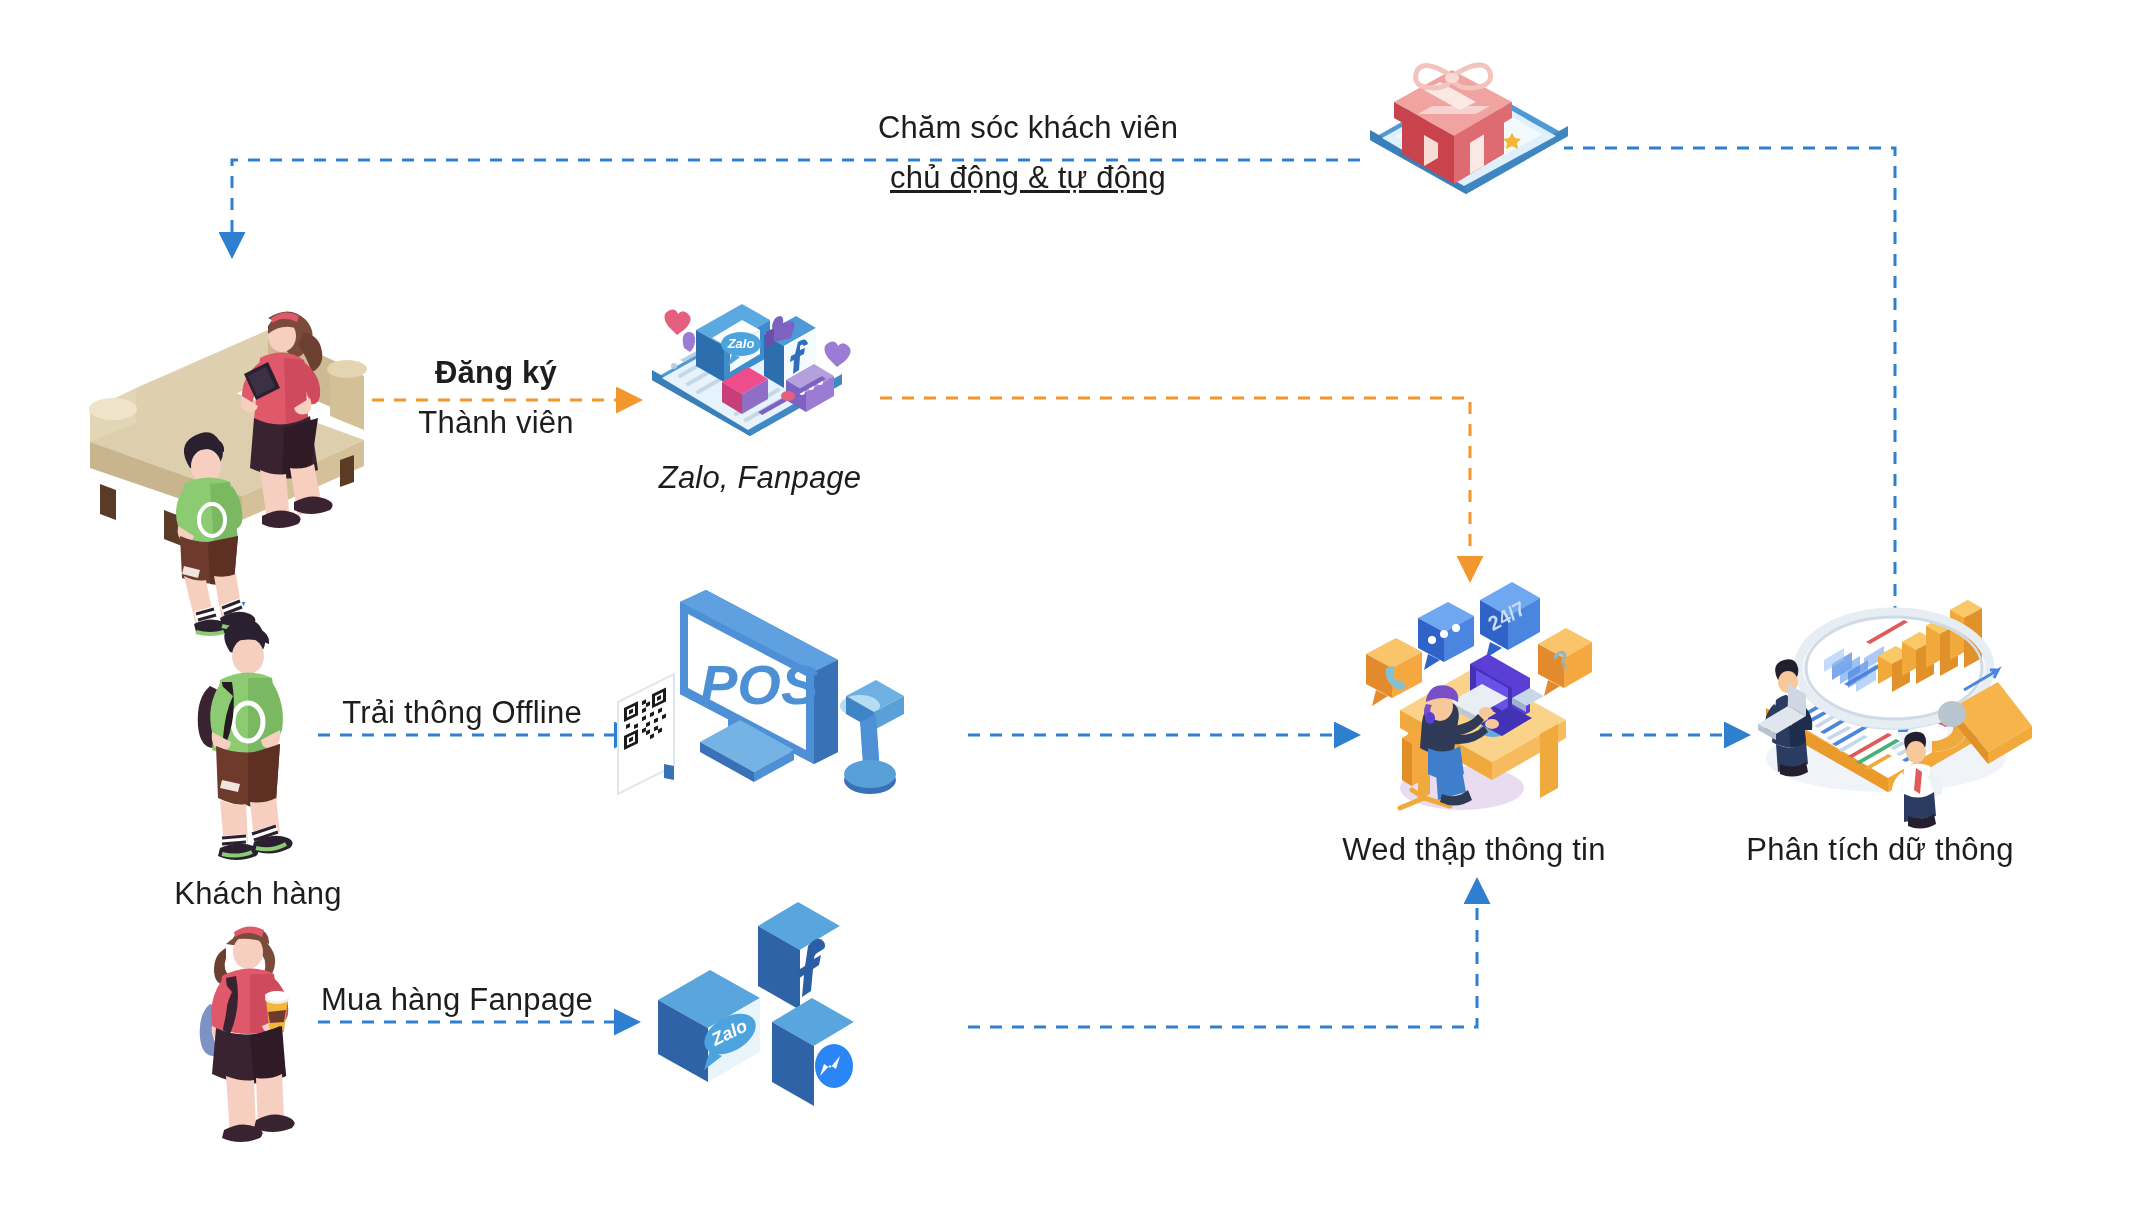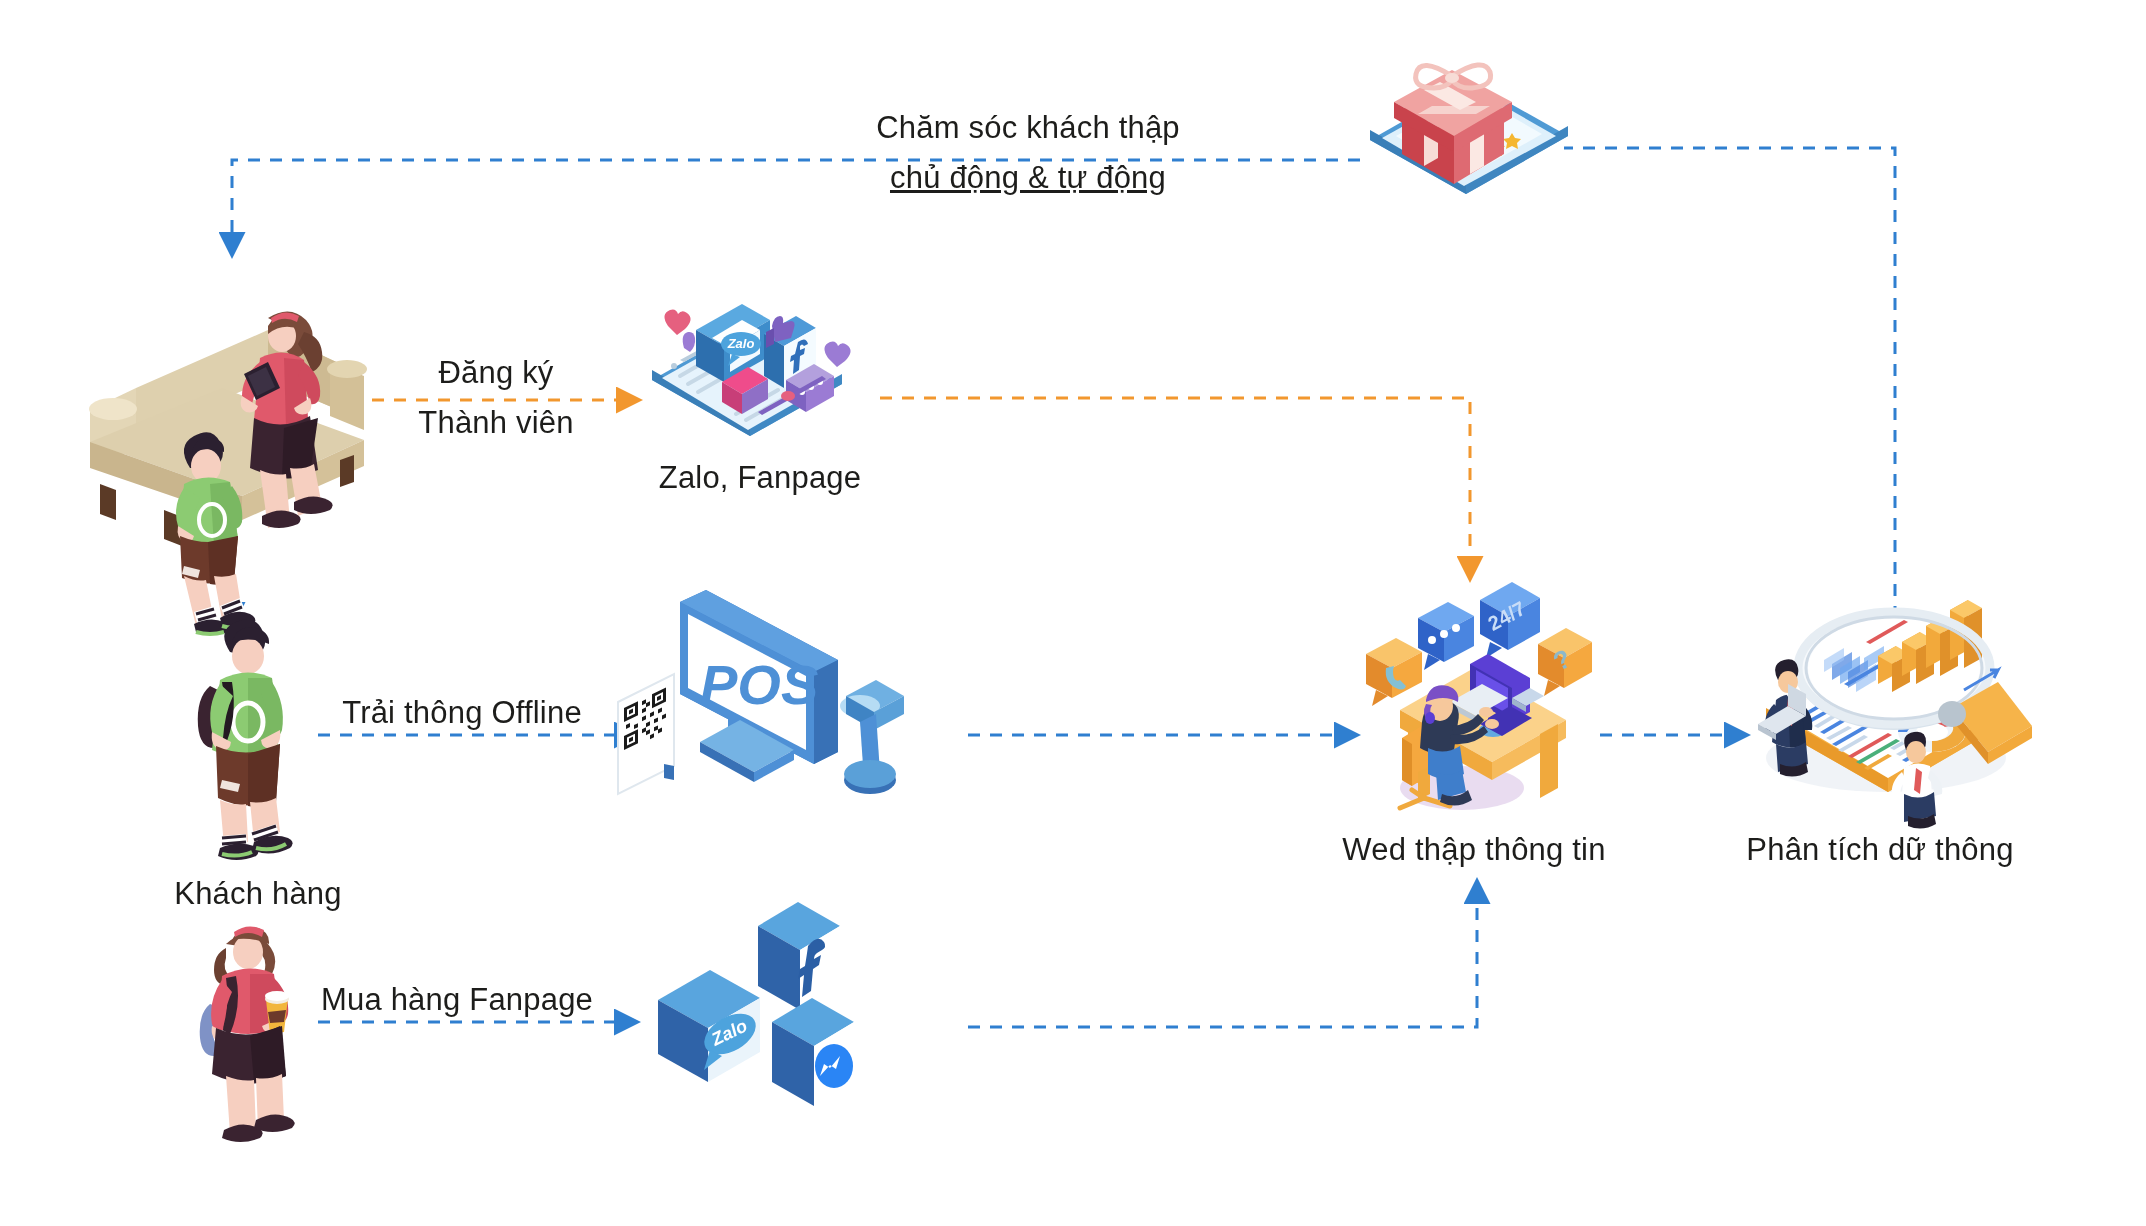--- a/index.html
+++ b/index.html
@@ -62,27 +62,27 @@
     </g>
     <g>
       <path d="M968,1027 L1477,1027 L1477,898" fill="none" stroke="#2f7fd0" stroke-width="3" stroke-dasharray="12 10" marker-end="url(#mb)"></path>
     </g>
 
     <g>
       <path d="M1600,735 L1730,735" fill="none" stroke="#2f7fd0" stroke-width="3" stroke-dasharray="12 10" marker-end="url(#mb)"></path>
     </g>
   </svg>
 
-  <div class="lbl c" style="left:1028px;top:110px;">Chăm sóc khách thập</div>
+  <div class="lbl c" style="left:1028px;top:110px;">Chăm sóc khách viên</div>
   <div class="lbl c" style="left:1028px;top:160px;text-decoration:underline;">chủ động &amp; tự động</div>
 
-  <div class="lbl c" style="left:496px;top:355px;">Đăng ký</div>
+  <div class="lbl c" style="left:496px;top:355px;font-weight:bold;">Đăng ký</div>
   <div class="lbl c" style="left:496px;top:405px;">Thành viên</div>
 
-  <div class="lbl c" style="left:760px;top:460px;">Zalo, Fanpage</div>
+  <div class="lbl c" style="left:760px;top:460px;font-style:italic;">Zalo, Fanpage</div>
 
   <div class="lbl c" style="left:462px;top:695px;">Trải thông Offline</div>
 
   <div class="lbl c" style="left:258px;top:876px;">Khách hàng</div>
 
   <div class="lbl c" style="left:457px;top:982px;">Mua hàng Fanpage</div>
 
   <div class="lbl c" style="left:1474px;top:832px;">Wed thập thông tin</div>
 
   <div class="lbl c" style="left:1880px;top:832px;">Phân tích dữ thông</div>

